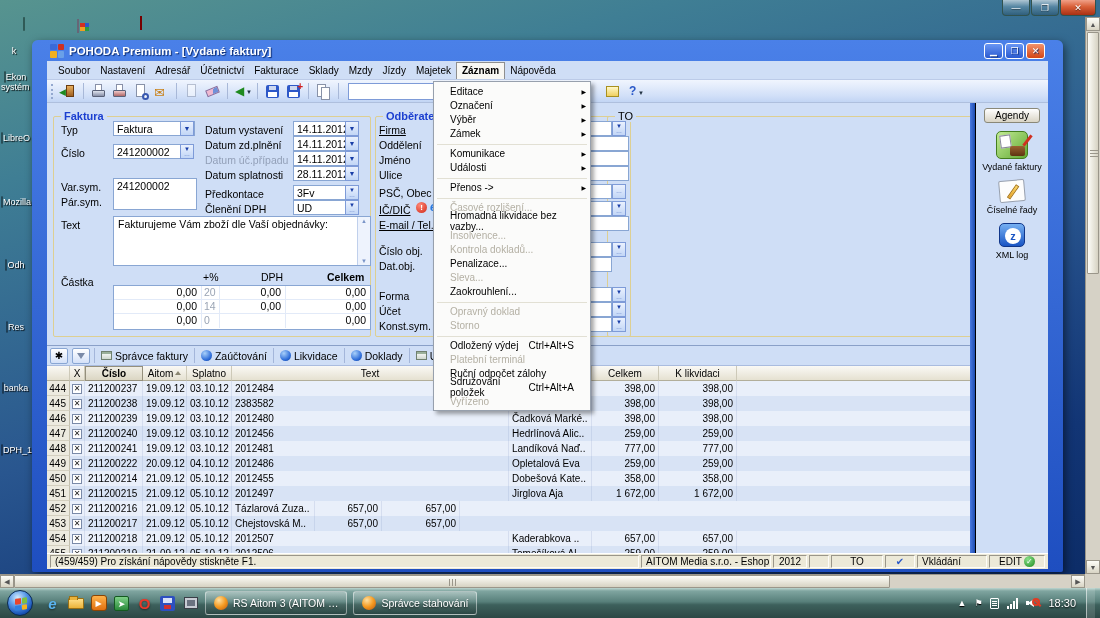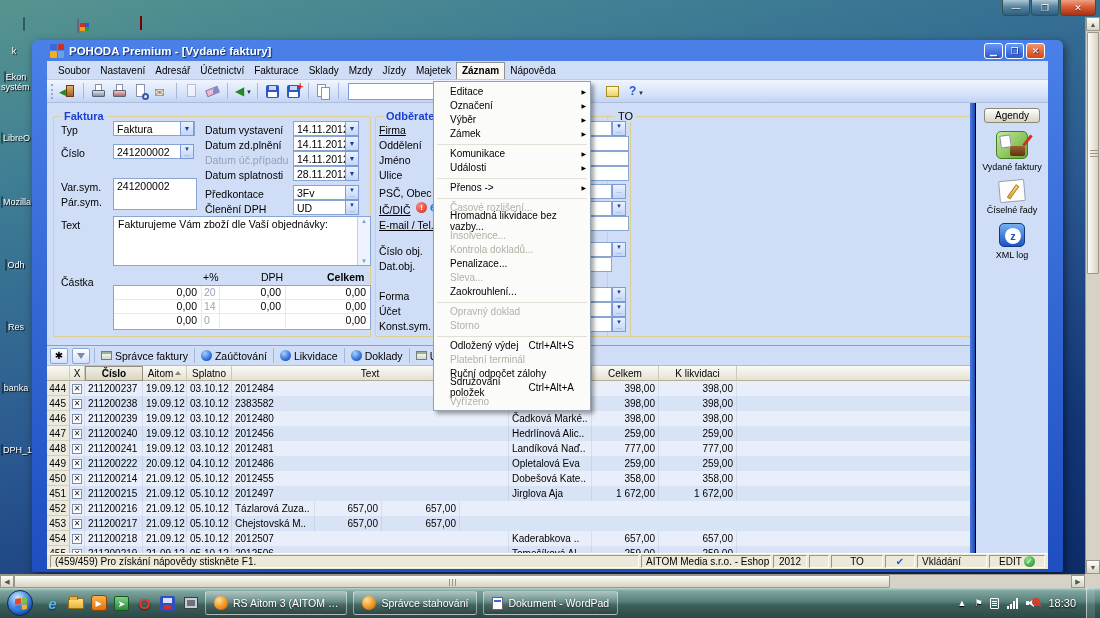--- a/index.html
+++ b/index.html
@@ -1011,24 +1011,20 @@
         <span class="wini"></span>
       </span>
     <div class="task-btn">
         <span class="fx"></span>
         <span>RS Aitom 3 (AITOM …</span>
       </div>
     <div class="task-btn">
         <span class="fx"></span>
         <span>Správce stahování</span>
       </div>
-    <div class="task-btn">
-        <span class="wpi"></span>
-        <span>Dokument - WordPad</span>
-      </div>
     <div class="tray">
       <span class="tri">▲</span>
       <span class="tri">⚑</span>
       <span class="acen"></span>
       <span class="net">
           <span style="height:3px"></span>
           <span style="height:5px"></span>
           <span style="height:8px"></span>
           <span style="height:11px"></span>
         </span>

